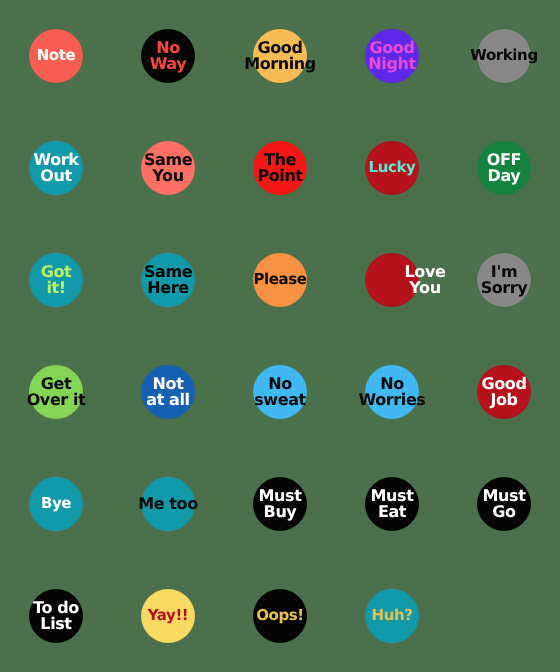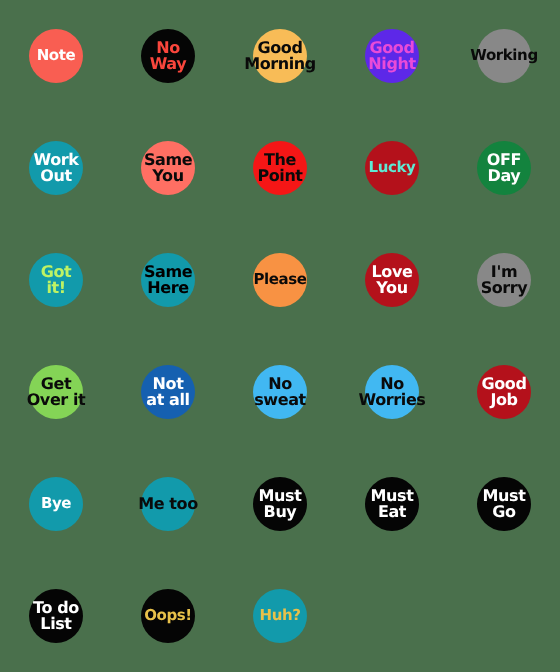--- a/index.html
+++ b/index.html
@@ -154,21 +154,21 @@
       </div>
     </div>
     <div class="sticker-cell">
       <div class="sticker-circle" style="background: rgb(248, 146, 67);"></div>
       <div class="sticker-label size-lg" style="color: rgb(10, 10, 10);">
         <span class="line">Please</span>
       </div>
     </div>
     <div class="sticker-cell">
       <div class="sticker-circle" style="background: rgb(180, 17, 27);"></div>
-      <div class="sticker-label size-md" style="color: rgb(255, 255, 255);">
+      <div class="sticker-label size-md" style="color: rgb(255, 255, 255); margin-left: 33px;">
         <span class="line">Love</span>
         <span class="line">You</span>
       </div>
     </div>
     <div class="sticker-cell">
       <div class="sticker-circle" style="background: rgb(136, 136, 136);"></div>
       <div class="sticker-label size-md" style="color: rgb(10, 10, 10);">
         <span class="line">I'm</span>
         <span class="line">Sorry</span>
       </div>
@@ -242,20 +242,26 @@
       </div>
     </div>
     <div class="sticker-cell">
       <div class="sticker-circle" style="background: rgb(5, 5, 5);"></div>
       <div class="sticker-label size-md" style="color: rgb(255, 255, 255);">
         <span class="line">To do</span>
         <span class="line">List</span>
       </div>
     </div>
     <div class="sticker-cell">
+      <div class="sticker-circle" style="background: rgb(248, 217, 98);"></div>
+      <div class="sticker-label size-lg" style="color: rgb(180, 17, 27);">
+        <span class="line">Yay!!</span>
+      </div>
+    </div>
+    <div class="sticker-cell">
       <div class="sticker-circle" style="background: rgb(5, 5, 5);"></div>
       <div class="sticker-label size-lg" style="color: rgb(232, 193, 74);">
         <span class="line">Oops!</span>
       </div>
     </div>
     <div class="sticker-cell">
       <div class="sticker-circle" style="background: rgb(18, 154, 171);"></div>
       <div class="sticker-label size-lg" style="color: rgb(232, 193, 74);">
         <span class="line">Huh?</span>
       </div>

